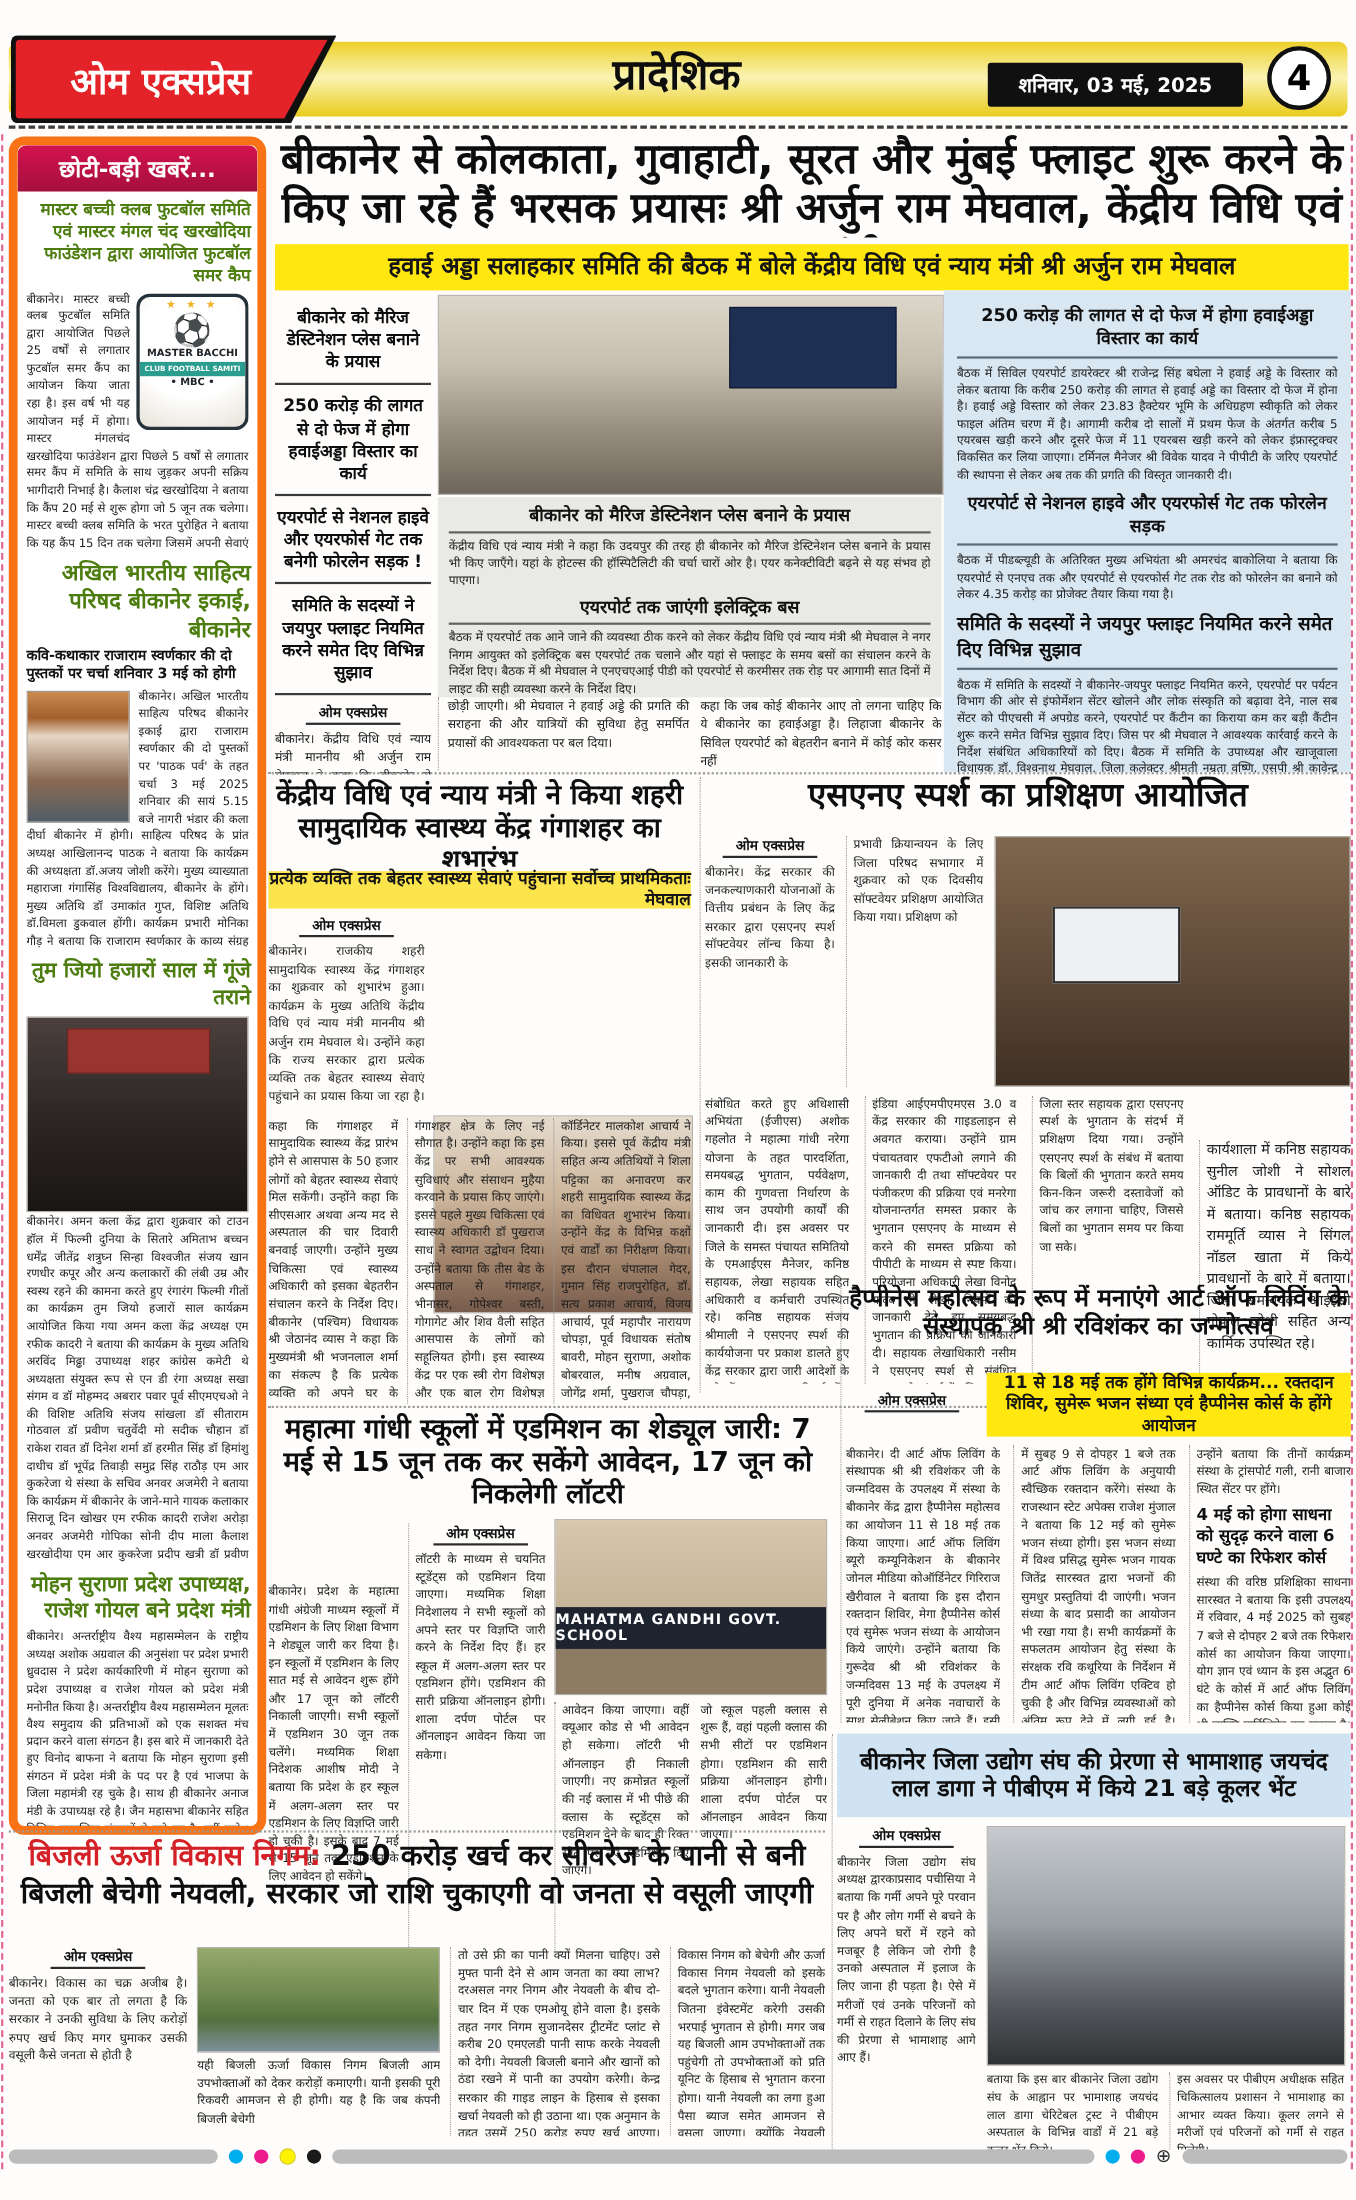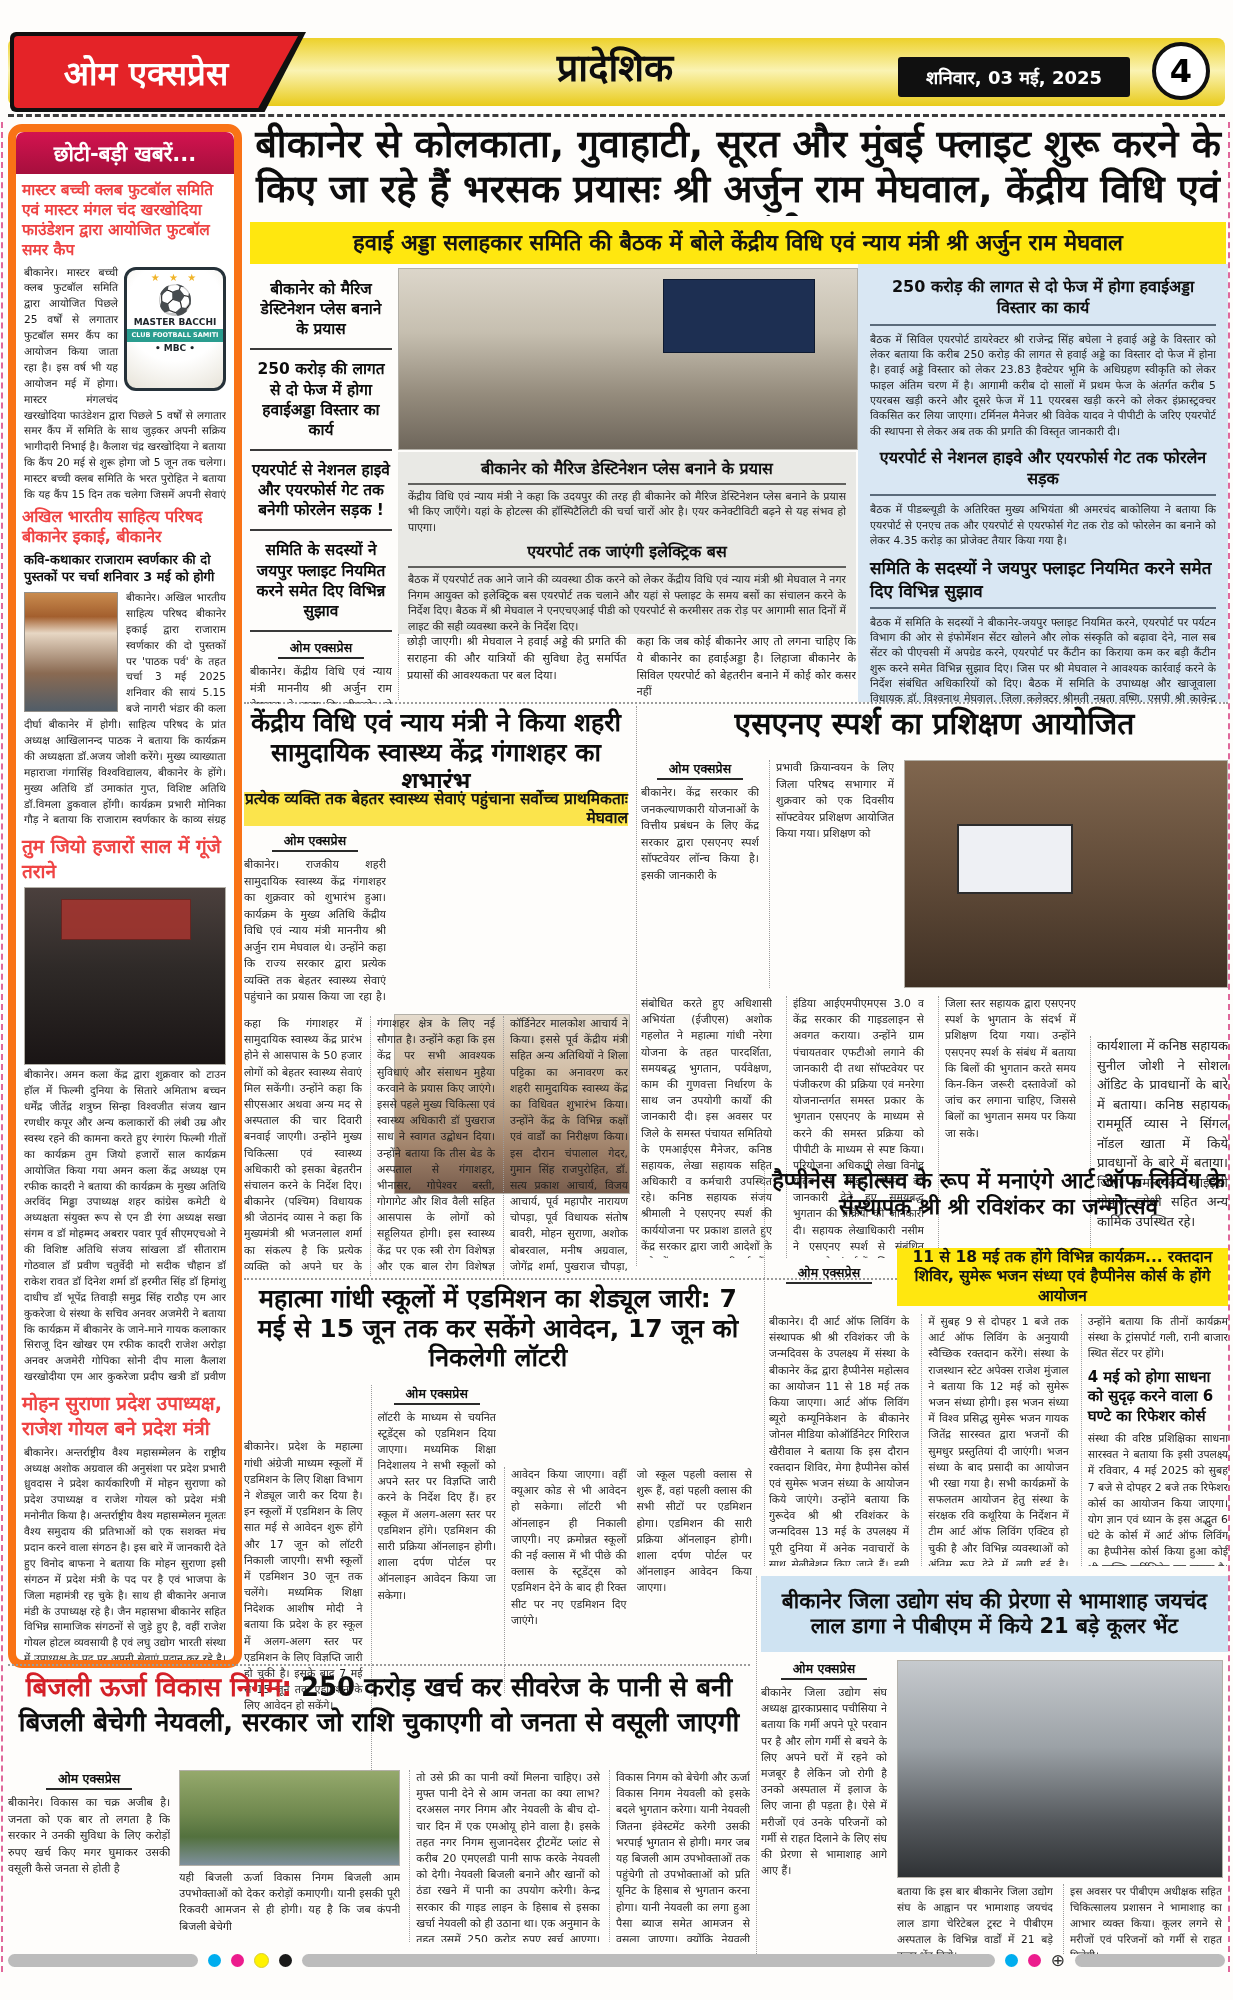--- a/index.html
+++ b/index.html
@@ -42,21 +42,21 @@
   .bluebox{background:#d9e7f3;padding:8px 12px;overflow:hidden;}
   .btitle{font-weight:800;font-size:16px;color:#0f0f0f;border-bottom:2px solid #5b6b7a;
           padding:3px 0 5px;margin:2px 0 6px;line-height:1.3;text-align:center;}
   .btitle.left{text-align:left;}
   .deck-item{font-weight:800;font-size:15.5px;text-align:center;padding:9px 2px;border-bottom:2px solid #3a3a3a;
              line-height:1.3;color:#0d0d0d;}
   .sb{position:absolute;left:8px;top:124px;width:234px;height:1544px;border:8px solid #f97316;
       border-radius:14px;background:#fff;overflow:hidden;box-sizing:border-box;}
   .sb-head{height:42px;background:linear-gradient(180deg,#d3134f,#a60f3d);color:#fff;font-weight:800;
            font-size:21px;display:flex;align-items:center;justify-content:center;border-radius:8px 8px 0 0;}
-  .sb h3{margin:6px 6px 4px;text-align:left;line-height:1.3;color:#ef4444;}
+  .sb h3{margin:6px 6px 4px;text-align:right;line-height:1.3;color:#4d7c0f;}
   .sb .body{margin:0 8px;font-size:10.6px;}
   .dateb{background:#101010;color:#fff;font-weight:700;font-size:18px;display:flex;align-items:center;
          justify-content:center;border-radius:3px;}
   .pagecirc{border:4px solid #101010;border-radius:50%;background:#fff;display:flex;align-items:center;
             justify-content:center;font-weight:800;font-size:32px;color:#000;box-sizing:border-box;}
   .bar{height:13px;background:#bcbcbc;border-radius:7px;}
   .dot{width:13px;height:13px;border-radius:50%;display:inline-block;}
   .margin-line{border-left:2px dashed #e0679a;}
 </style>
 </head>
@@ -89,21 +89,21 @@
       <span class="badge">
         <span class="stars">★ ★ ★</span>
         <span class="ball" style="display:block;">⚽</span>
         <span style="display:block;font-size:9px;font-weight:800;color:#20262b;">MASTER BACCHI</span>
         <span class="bandx" style="display:block;">CLUB FOOTBALL SAMITI</span>
         <span class="mbc" style="display:block;">• MBC •</span>
       </span>
       <span>बीकानेर। मास्टर बच्ची क्लब फुटबॉल समिति द्वारा आयोजित पिछले 25 वर्षों से लगातार फुटबॉल समर कैंप का आयोजन किया जाता रहा है। इस वर्ष भी यह आयोजन मई में होगा। मास्टर मंगलचंद खरखोदिया फाउंडेशन द्वारा पिछले 5 वर्षों से लगातार समर कैंप में समिति के साथ जुड़कर अपनी सक्रिय भागीदारी निभाई है। कैलाश चंद्र खरखोदिया ने बताया कि कैंप 20 मई से शुरू होगा जो 5 जून तक चलेगा। मास्टर बच्ची क्लब समिति के भरत पुरोहित ने बताया कि यह कैंप 15 दिन तक चलेगा जिसमें अपनी सेवाएं प्रशिक्षित कोच बुदेला सिंह, केशव पुरोहित, महावीर शर्मा, त्रिभुवन ओझा, विनोद जागा, देवेंद्र पुरोहित, अभिषेक व्यास आदि अपनी सेवाएं देंगे। समिति अध्यक्ष सुनील बांठिया ने बताया कि लगातार 25 वर्षों से इस कैंप में दूध- चना बच्चों को नियमित रूप से दिए जाते हैं। क्लब से जुड़े शिव शक्ति साधना पीठ के पंडित प्रदीप किराडू ने बताया कि यह कैंप निःशुल्क है, इसमें बच्चों से किसी प्रकार का कोई शुल्क नहीं लिया जाता है एवं सुबह 6:00 बजे से यह कैंप लगेगा। यह कैंप केवल् सुबह में लगेगा।</span>
     </div>
 
-    <h3 style="font-size:16px;">अखिल भारतीय साहित्य परिषद बीकानेर इकाई, बीकानेर</h3>
+    <h3 style="font-size:20px;">अखिल भारतीय साहित्य परिषद बीकानेर इकाई, बीकानेर</h3>
     <div style="margin:0 8px 4px;font-weight:700;font-size:13px;line-height:1.3;color:#111;">कवि-कथाकार राजाराम स्वर्णकार की दो पुस्तकों पर चर्चा शनिवार 3 मई को होगी</div>
     <div class="body jt" style="height:238px;">
       <span class="portrait"></span>
       <span>बीकानेर। अखिल भारतीय साहित्य परिषद बीकानेर इकाई द्वारा राजाराम स्वर्णकार की दो पुस्तकों पर 'पाठक पर्व' के तहत चर्चा 3 मई 2025 शनिवार की सायं 5.15 बजे नागरी भंडार की कला दीर्घा बीकानेर में होगी। साहित्य परिषद के प्रांत अध्यक्ष आखिलानन्द पाठक ने बताया कि कार्यक्रम की अध्यक्षता डॉ.अजय जोशी करेंगे। मुख्य व्याख्याता महाराजा गंगासिंह विश्वविद्यालय, बीकानेर के होंगे। मुख्य अतिथि डॉ उमाकांत गुप्त, विशिष्ट अतिथि डॉ.विमला डुकवाल होंगी। कार्यक्रम प्रभारी मोनिका गौड़ ने बताया कि राजाराम स्वर्णकार के काव्य संग्रह बिंध गया सो मोती पर पत्रवाचन शिक्षाविद डॉ.मूलचंद बोहरा तथा काव्यसंग्रह पर हास्य व्यंग्य कवि बाबुलाल छंगाणी बाबू भाई अपने विचार रखेंगे। इनके अलावा के के शर्मा, अशफाक कादरी, राजेन्द्र जोशी भी अपने विचार रखेंगे।</span>
     </div>
 
     <h3 style="font-size:19px;">तुम जियो हजारों साल में गूंजे तराने</h3>
     <div class="ph ph-stage" style="margin:2px 8px;height:176px;">
       <span class="stagebanner"></span>
     </div>
@@ -191,20 +191,23 @@
 
   <div class="abs" style="left:244px;top:1284px;width:508px;">
     <div class="hl" style="font-size:25px;height:84px;overflow:hidden;">महात्मा गांधी स्कूलों में एडमिशन का शेड्यूल जारी: 7 मई से 15 जून तक कर सकेंगे आवेदन, 17 जून को निकलेगी लॉटरी</div>
     <div class="flex" style="margin-top:10px;gap:8px;height:398px;align-items:center;">
       <div class="jt" style="width:122px;font-size:10.8px;">बीकानेर। प्रदेश के महात्मा गांधी अंग्रेजी माध्यम स्कूलों में एडमिशन के लिए शिक्षा विभाग ने शेड्यूल जारी कर दिया है। इन स्कूलों में एडमिशन के लिए सात मई से आवेदन शुरू होंगे और 17 जून को लॉटरी निकाली जाएगी। सभी स्कूलों में एडमिशन 30 जून तक चलेंगे। मध्यमिक शिक्षा निदेशक आशीष मोदी ने बताया कि प्रदेश के हर स्कूल में अलग-अलग स्तर पर एडमिशन के लिए विज्ञप्ति जारी हो चुकी है। इसके बाद 7 मई से 15 जून तक एडमिशन के लिए आवेदन हो सकेंगे।</div>
       <div class="dotl" style="width:122px;padding-left:6px;">
         <span class="byline">ओम एक्सप्रेस</span>
         <div class="jt" style="height:360px;font-size:10.8px;">लॉटरी के माध्यम से चयनित स्टूडेंट्स को एडमिशन दिया जाएगा। मध्यमिक शिक्षा निदेशालय ने सभी स्कूलों को अपने स्तर पर विज्ञप्ति जारी करने के निर्देश दिए हैं। हर स्कूल में अलग-अलग स्तर पर एडमिशन होंगे। एडमिशन की सारी प्रक्रिया ऑनलाइन होगी। शाला दर्पण पोर्टल पर ऑनलाइन आवेदन किया जा सकेगा।</div>
       </div>
       <div style="width:248px;">
+        <div class="ph ph-school" style="height:158px;">
+          <span class="schoolband">MAHATMA GANDHI GOVT. SCHOOL</span>
+        </div>
         <div class="flex" style="margin-top:6px;gap:10px;height:226px;">
           <div class="jt dotl" style="width:117px;padding-left:6px;font-size:10.8px;">आवेदन किया जाएगा। वहीं क्यूआर कोड से भी आवेदन हो सकेगा। लॉटरी भी ऑनलाइन ही निकाली जाएगी। नए क्रमोन्नत स्कूलों की नई क्लास में भी पीछे की क्लास के स्टूडेंट्स को एडमिशन देने के बाद ही रिक्त सीट पर नए एडमिशन दिए जाएंगे।</div>
           <div class="jt" style="width:117px;font-size:10.8px;">जो स्कूल पहली क्लास से शुरू हैं, वहां पहली क्लास की सभी सीटों पर एडमिशन होगा। एडमिशन की सारी प्रक्रिया ऑनलाइन होगी। शाला दर्पण पोर्टल पर ऑनलाइन आवेदन किया जाएगा।</div>
         </div>
       </div>
     </div>
   </div>
 
   <div class="abs dotl" style="left:764px;top:1168px;width:464px;padding-left:4px;box-sizing:border-box;">
     <div class="hl" style="font-size:22px;height:74px;overflow:hidden;">हैप्पीनेस महोत्सव के रूप में मनाएंगे आर्ट ऑफ लिविंग के संस्थापक श्री श्री रविशंकर का जन्मोत्सव</div>

